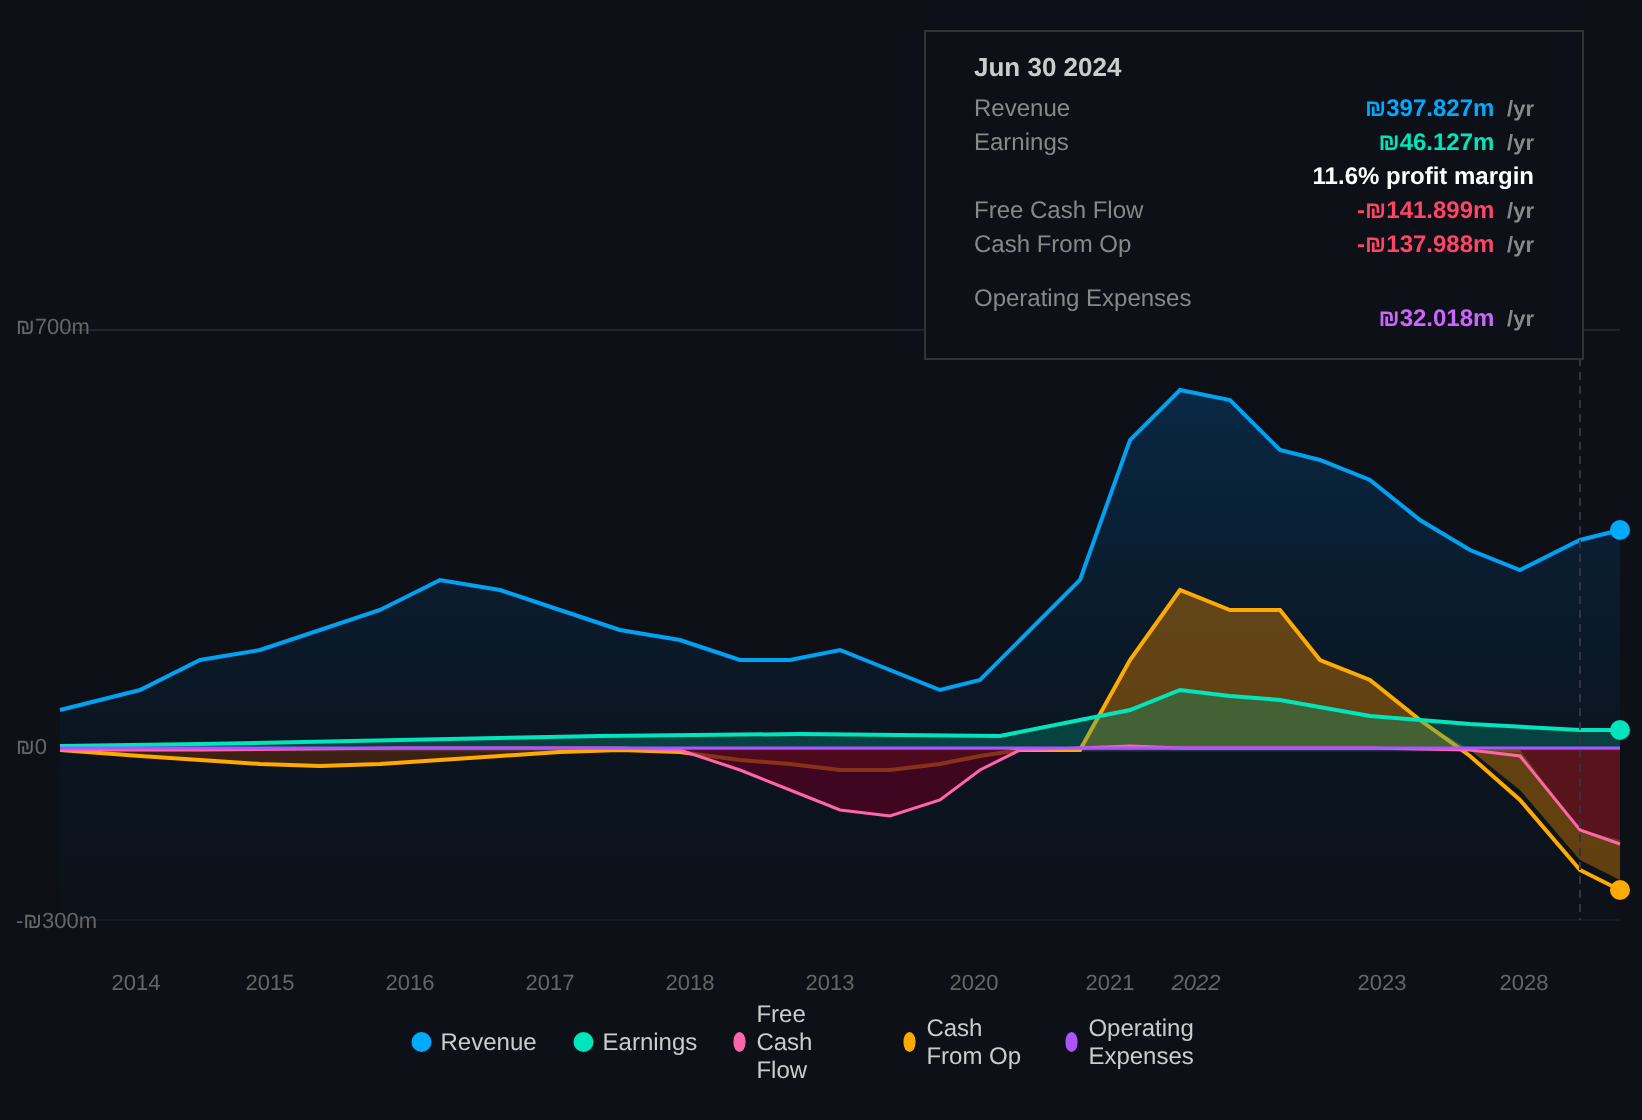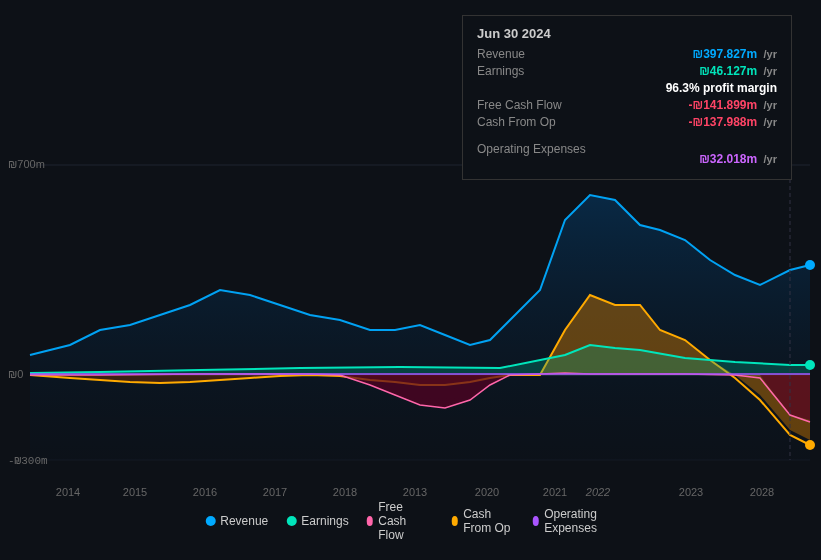--- a/index.html
+++ b/index.html
@@ -19,21 +19,21 @@
       background: #0d1117;
     }
 
     
     .tooltip-box {
       position: absolute;
       top: 15px;
       left: 462px;
       background: #0d1117;
       border: 1px solid #333;
-      padding: 10px 14px;
+      padding: 10px 24px;
       z-index: 10;
       min-width: 330px;
     }
 
     .tooltip-date {
       color: #ccc;
       font-size: 13px;
       margin-bottom: 6px;
       font-weight: bold;
     }
@@ -217,21 +217,21 @@
     <circle cx="810" cy="265" r="5" fill="#00aaff"></circle>
 
     <circle cx="810" cy="445" r="5" fill="#ffaa00"></circle>
 
     <circle cx="810" cy="365" r="5" fill="#00e5bb"></circle>
 
   </svg>
 
   <div class="y-label" style="top: 158px;">₪700m</div>
   <div class="y-label" style="top: 368px;">₪0</div>
-  <div class="y-label" style="top: 455px; font-family: Liberation Mono, monospace;">-₪300m</div>
+  <div class="y-label" style="top: 455px;">-₪300m</div>
 
   <div class="x-label" style="left: 68px;">2014</div>
   <div class="x-label" style="left: 135px;">2015</div>
   <div class="x-label" style="left: 205px;">2016</div>
   <div class="x-label" style="left: 275px;">2017</div>
   <div class="x-label" style="left: 345px;">2018</div>
   <div class="x-label" style="left: 415px;">2013</div>
   <div class="x-label" style="left: 487px;">2020</div>
   <div class="x-label" style="left: 555px;">2021</div>
   <div class="x-label" style="left: 598px; font-style: italic;">2022</div>
@@ -245,21 +245,21 @@
       <span class="tooltip-label">Revenue</span>
       <span class="tooltip-value blue">₪397.827m <span class="tooltip-unit">/yr</span></span>
     </div>
 
     <div class="tooltip-row">
       <span class="tooltip-label">Earnings</span>
       <span class="tooltip-value green">₪46.127m <span class="tooltip-unit">/yr</span></span>
     </div>
 
     <div class="profit-margin-row">
-      <span class="profit-label">96.3% profit margin</span>
+      <span class="profit-label">11.6% profit margin</span>
     </div>
 
     <div class="tooltip-row">
       <span class="tooltip-label">Free Cash Flow</span>
       <span class="tooltip-value red">-₪141.899m <span class="tooltip-unit">/yr</span></span>
     </div>
 
     <div class="tooltip-row">
       <span class="tooltip-label">Cash From Op</span>
       <span class="tooltip-value red">-₪137.988m <span class="tooltip-unit">/yr</span></span>

